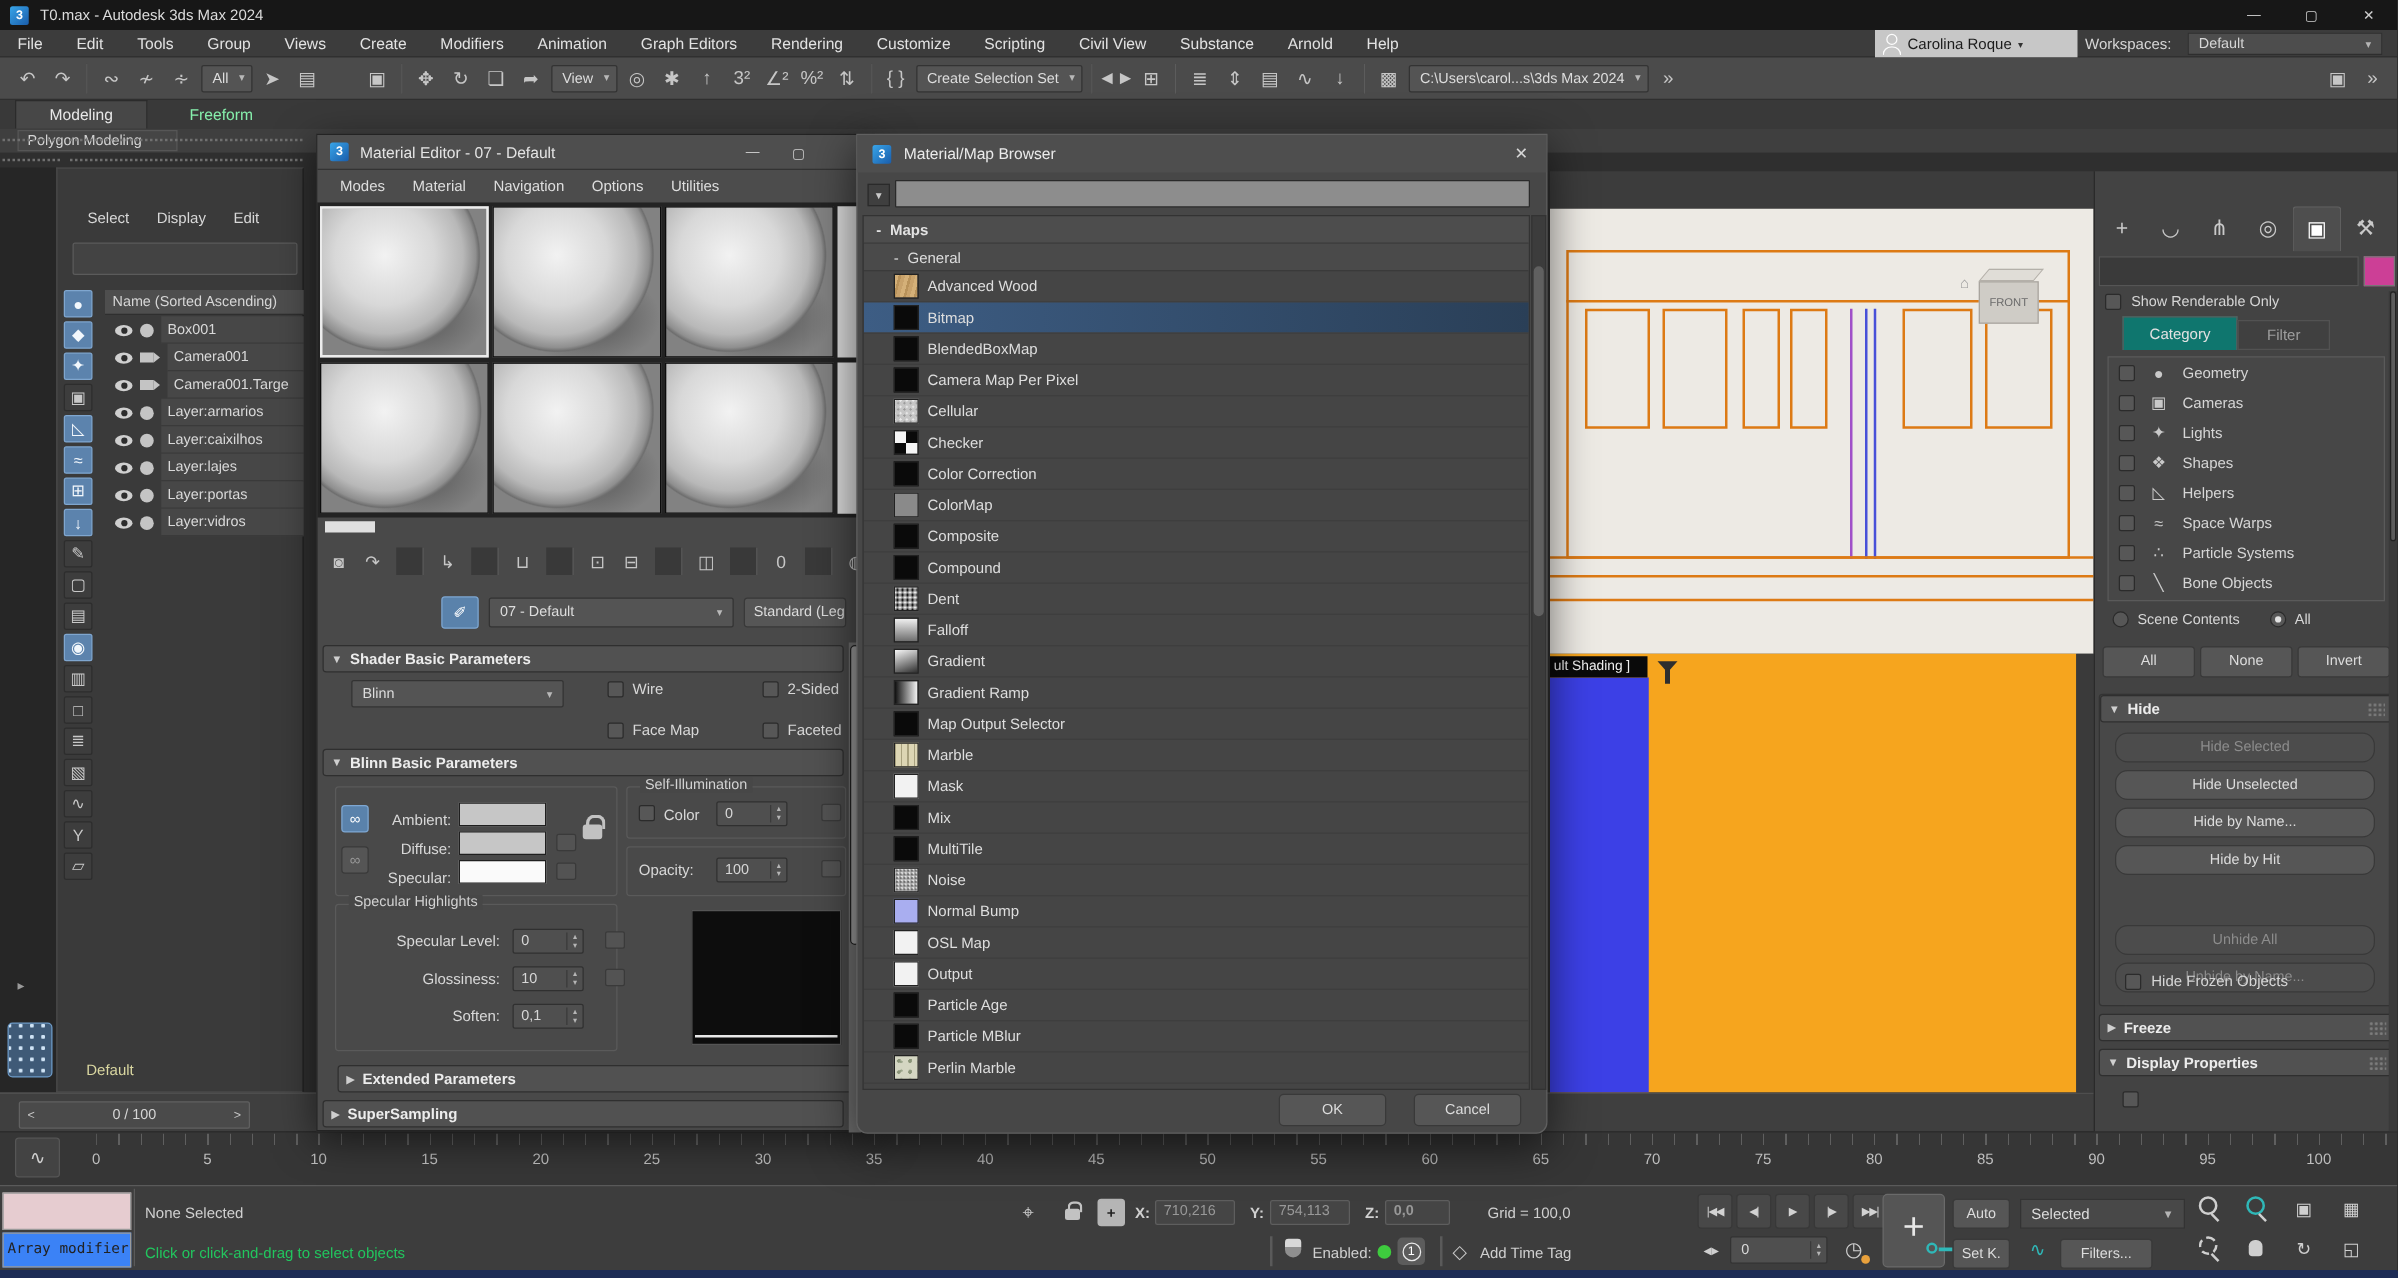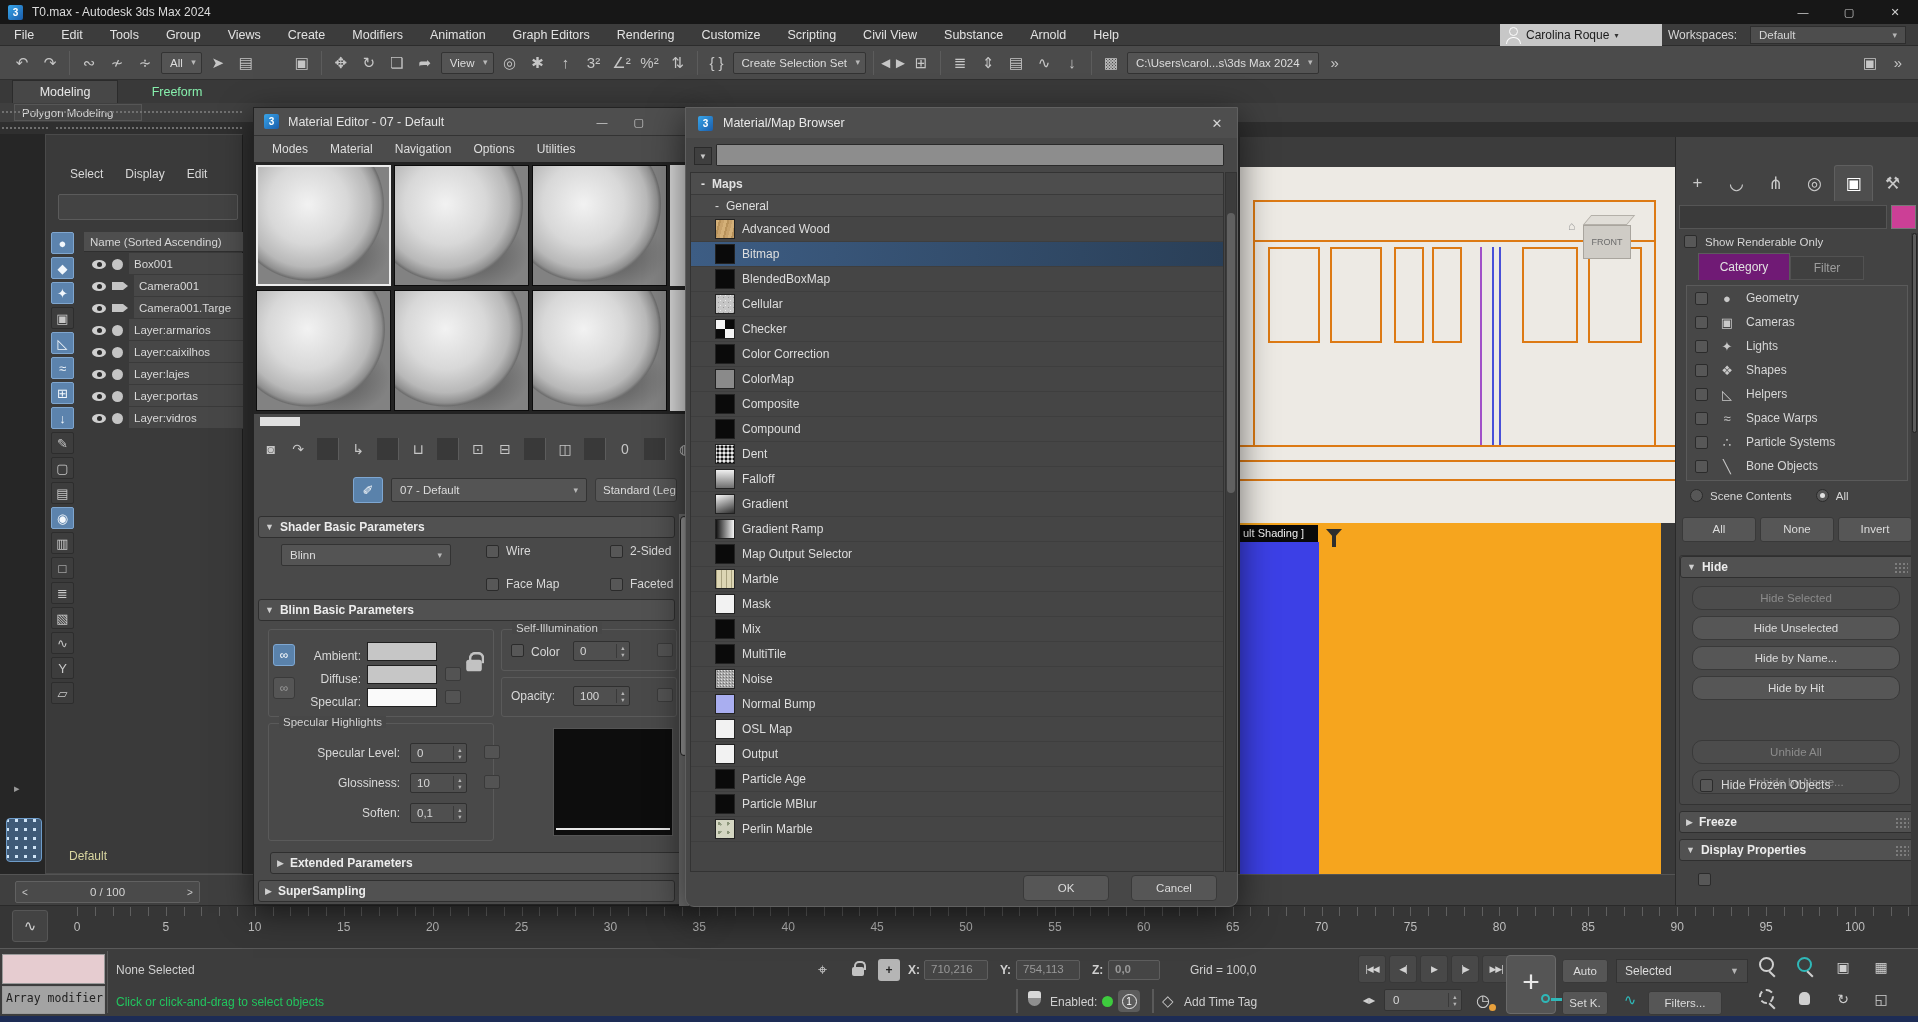--- a/index.html
+++ b/index.html
@@ -85,21 +85,21 @@
   #timeslider{position:absolute;left:15px;top:6px;width:185px;height:22px;background:#4a4a4a;border:1px solid #616161;border-radius:2px;display:flex;align-items:center;color:#d5d5d5;font-size:11.5px;}
   #timeslider .a{width:18px;text-align:center;color:#c9c9c9;font-size:10px;}
   #timeslider .v{flex:1;text-align:center;}
   #ruler{left:0;top:905px;width:1918px;height:43px;background:#363636;border-top:1px solid #2a2a2a;}
   #ticks-minor{position:absolute;left:77px;top:1px;right:0;height:9px;background:repeating-linear-gradient(to right,#5f5f5f 0 1px,transparent 1px 17.78px);}
   .tick-num{position:absolute;top:14px;transform:translateX(-50%);font-size:12px;color:#bdbdbd;}
   #ruler-icon{position:absolute;left:12px;top:4px;width:36px;height:32px;background:#434343;border:1px solid #565656;border-radius:3px;display:flex;align-items:center;justify-content:center;color:#cfcfcf;font-size:15px;}
   #statusbar{left:0;top:948px;width:1918px;height:68px;background:#3d3d3d;border-top:1px solid #5a5a5a;}
   #listener{position:absolute;left:2px;top:5px;width:103px;height:62px;}
   #listener .pink{position:absolute;left:0;top:0;width:103px;height:30px;background:var(--listener-pink);border:1px solid #9a9a9a;}
-  #listener .white{position:absolute;left:0;top:32px;width:103px;height:28px;background:#a3a3a3;border:1px solid #9a9a9a;font-family:"DejaVu Sans Mono","Liberation Mono",monospace;font-size:11.5px;color:#222;padding:4px 16px 0 3px;white-space:nowrap;}
+  #listener .white{position:absolute;left:0;top:32px;width:103px;height:28px;background:#3b82f6;border:1px solid #9a9a9a;font-family:"DejaVu Sans Mono","Liberation Mono",monospace;font-size:11.5px;color:#222;padding:4px 16px 0 3px;white-space:nowrap;}
   .stxt{position:absolute;font-size:12px;color:#d0d0d0;white-space:nowrap;}
   .coord-input{position:absolute;height:20px;background:#454545;border:1px solid #5e5e5e;border-radius:2px;color:#989898;font-size:11.5px;padding:2px 0 0 6px;}
   .badge1{position:absolute;width:22px;height:22px;background:#5c5c5c;border-radius:4px;display:flex;align-items:center;justify-content:center;}
   .badge1 i{width:15px;height:15px;border:1.5px solid #eaeaea;border-radius:50%;font-style:normal;font-size:10px;color:#fff;display:flex;align-items:center;justify-content:center;}
   #transport{position:absolute;left:1358px;top:6px;display:flex;gap:3px;}
   #transport .tb-item{width:28px;height:28px;background:#484848;border:1px solid #383838;border-radius:3px;font-size:9px;letter-spacing:-1px;color:#d2d2d2;}
   #keybig{position:absolute;left:1506px;top:6px;width:50px;height:59px;background:#555;border:1px solid #6a6a6a;border-radius:4px;color:#e8e8e8;font-size:30px;text-align:center;line-height:52px;}
   #keybig .key-shape{position:absolute;right:5px;bottom:10px;width:9px;height:9px;border:2.5px solid var(--accent-teal);border-radius:50%;}
   #keybig .key-shape::after{content:"";position:absolute;left:8px;top:2px;width:11px;height:3px;background:var(--accent-teal);}
   #nav{position:absolute;left:1750px;top:4px;display:grid;grid-template-columns:repeat(4,36px);grid-auto-rows:30px;gap:2px;}
@@ -123,21 +123,21 @@
   #vp-strip{position:absolute;left:421px;top:386px;width:14px;height:351px;background:#3a3a3a;}
   
   #cpanel{left:1675px;top:137px;width:243px;height:768px;background:#434343;border-left:1px solid #2a2a2a;}
   #cp-tabs{position:absolute;left:2px;top:28px;display:flex;}
   #cp-tabs .tb-item{width:39px;height:36px;font-size:17px;color:#c9c9c9;}
   #cp-tabs .tb-item.active{background:#4e4e4e;border:1px solid #5f5f5f;border-bottom:none;border-radius:3px 3px 0 0;color:#fff;}
   #cp-name{position:absolute;left:3px;top:68px;width:208px;height:24px;background:#3a3a3a;border:1px solid #555;color:#ddd;font-size:12px;padding:0 6px;}
   #cp-swatch{position:absolute;left:215px;top:68px;width:25px;height:24px;background:var(--swatch-pink);border:1px solid #777;}
   .cp-row{position:absolute;display:flex;align-items:center;gap:8px;font-size:11.5px;color:#d6d6d6;}
   .cattab{position:absolute;font-size:12px;display:flex;align-items:center;justify-content:center;}
-  .cattab.on{background:#701a75;border:1px solid #5c5c5c;border-bottom:none;color:#e2e2e2;}
+  .cattab.on{background:#0f766e;border:1px solid #5c5c5c;border-bottom:none;color:#e2e2e2;}
   .cattab.off{background:#404040;border:1px solid #525252;color:#9e9e9e;}
   #cat-list{position:absolute;left:10px;top:148px;width:222px;height:196px;background:#474747;border:1px solid #5a5a5a;}
   .cat-row{height:24px;display:flex;align-items:center;gap:10px;padding-left:8px;font-size:12px;color:#d6d6d6;}
   .cat-row .cat-g{width:18px;text-align:center;color:#c9c9c9;font-size:13px;font-style:normal;}
   #cp-btns{position:absolute;left:6px;top:380px;width:230px;display:flex;gap:4px;}
   #cp-btns .pbtn{flex:1;height:25px;line-height:23px;}
   #hide-body{position:absolute;left:3px;top:418px;width:237px;height:250px;background:#484848;border:1px solid #333;border-radius:3px;}
   #hide-btns{position:absolute;left:12px;top:30px;width:208px;display:flex;flex-direction:column;gap:6px;}
   #hide-btns .pbtn{height:24px;line-height:22px;border-radius:10px;}
   #hide-btns .pbtn:nth-child(5){margin-top:34px;}
@@ -994,20 +994,24 @@
   </div>
           <div class="bi selected" data-name="map-list-item">
     <span class="thumb black" data-name="map-thumbnail-icon"></span>
     <span>Bitmap</span>
   </div>
           <div class="bi" data-name="map-list-item">
     <span class="thumb black" data-name="map-thumbnail-icon"></span>
     <span>BlendedBoxMap</span>
   </div>
           <div class="bi" data-name="map-list-item">
+    <span class="thumb black" data-name="map-thumbnail-icon"></span>
+    <span>Camera Map Per Pixel</span>
+  </div>
+          <div class="bi" data-name="map-list-item">
     <span class="thumb cellular" data-name="map-thumbnail-icon"></span>
     <span>Cellular</span>
   </div>
           <div class="bi" data-name="map-list-item">
     <span class="thumb checker" data-name="map-thumbnail-icon"></span>
     <span>Checker</span>
   </div>
           <div class="bi" data-name="map-list-item">
     <span class="thumb black" data-name="map-thumbnail-icon"></span>
     <span>Color Correction</span>

